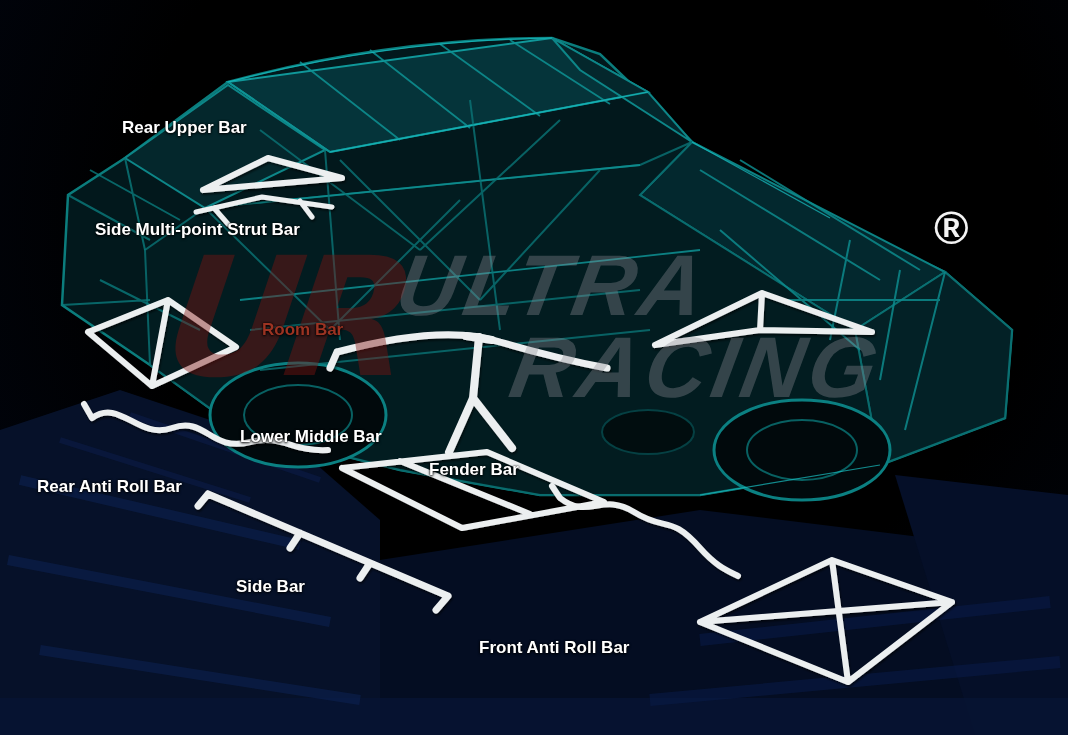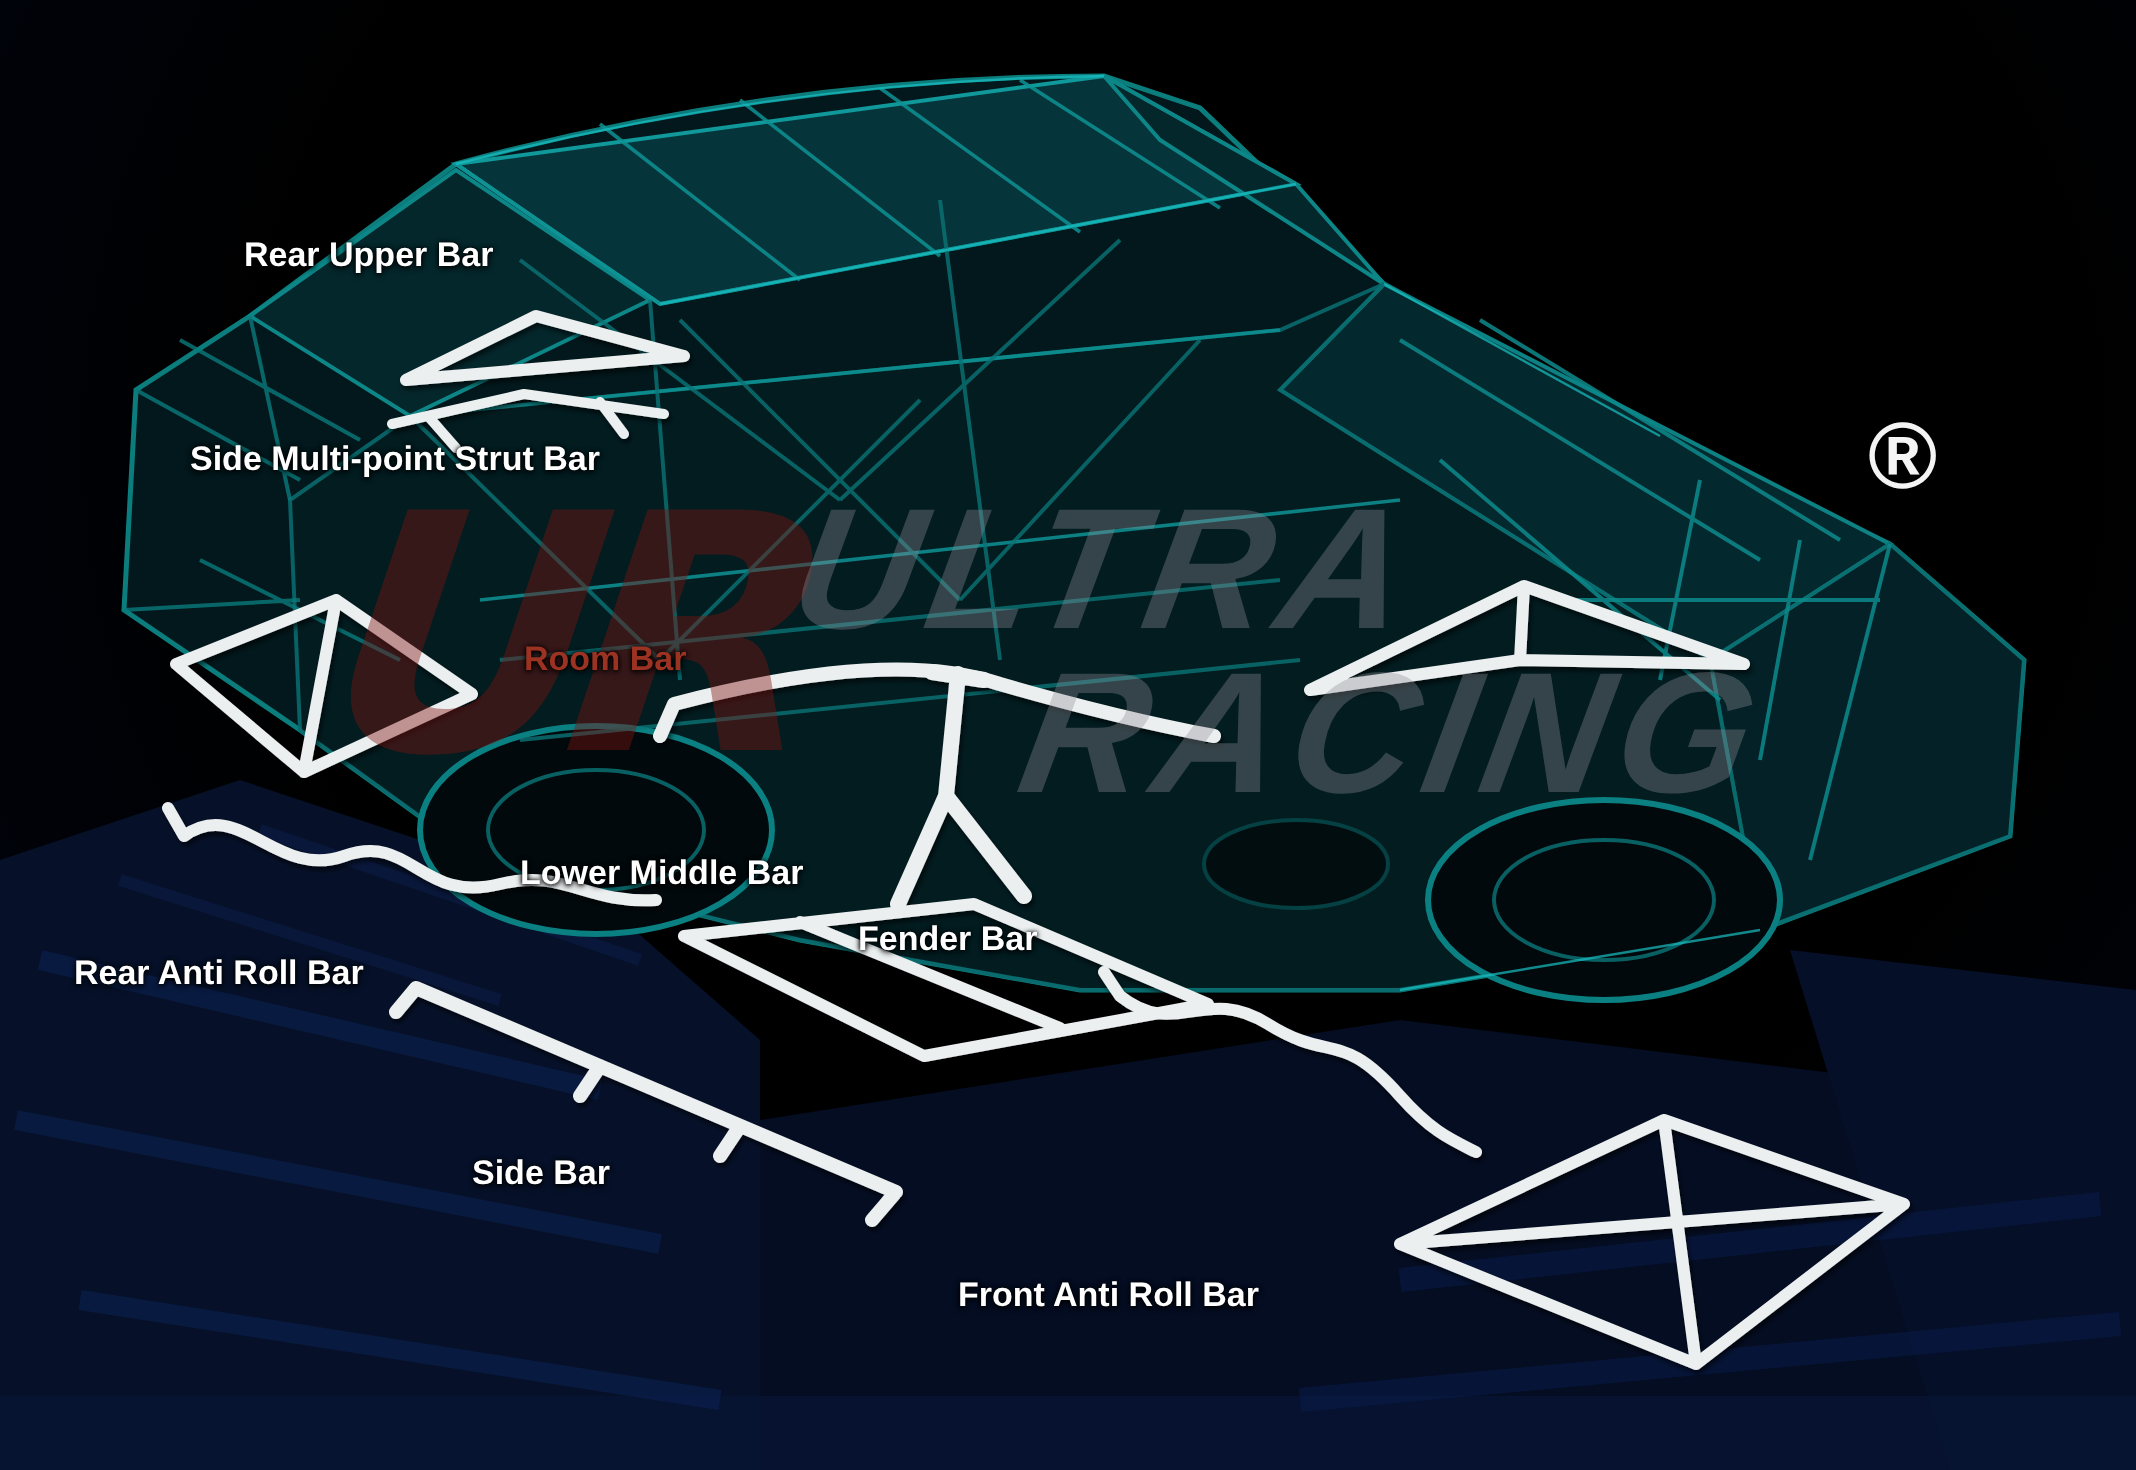--- a/index.html
+++ b/index.html
@@ -109,19 +109,19 @@
   </svg>
 
   <div class="wm-logo">UR</div>
   <div class="wm-word wm-ultra">ULTRA</div>
   <div class="wm-word wm-racing">RACING</div>
   <div class="reg">®</div>
 
   <div class="lbl" style="left:122px;top:118px">Rear Upper Bar</div>
   <div class="lbl" style="left:95px;top:220px">Side Multi-point Strut Bar</div>
   <div class="lbl room" style="left:262px;top:320px">Room Bar</div>
-  <div class="lbl" style="left:260px;top:427px">Lower Middle Bar</div>
+  <div class="lbl" style="left:240px;top:427px">Lower Middle Bar</div>
   <div class="lbl" style="left:429px;top:460px">Fender Bar</div>
   <div class="lbl" style="left:37px;top:477px">Rear Anti Roll Bar</div>
   <div class="lbl" style="left:236px;top:577px">Side Bar</div>
   <div class="lbl" style="left:479px;top:638px">Front Anti Roll Bar</div>
 
 </div>
 
 </body></html>

